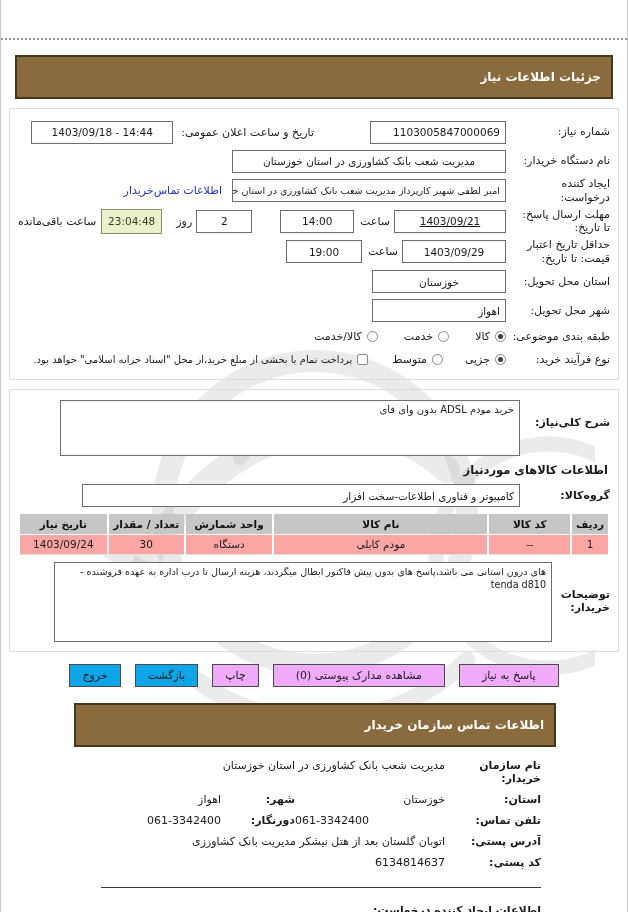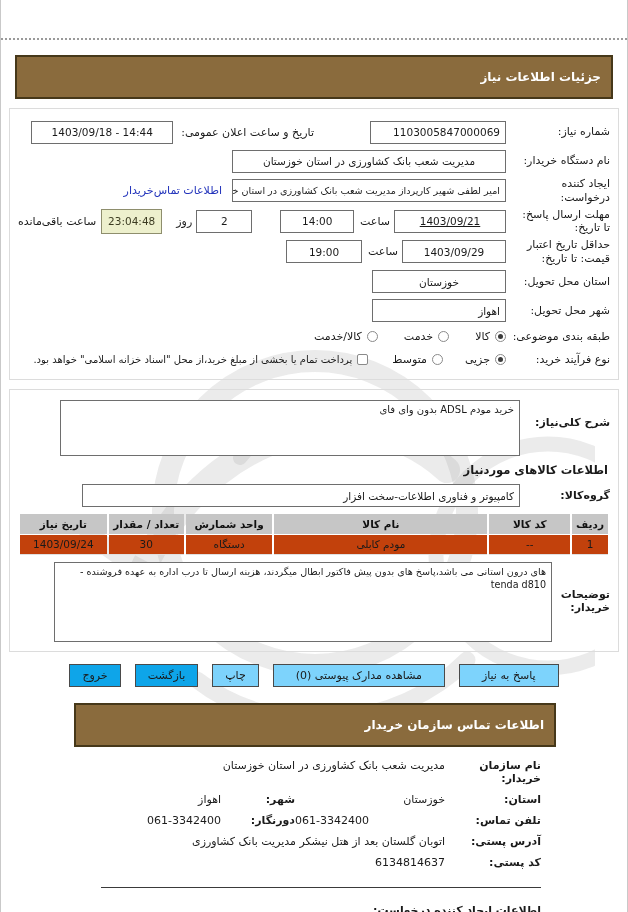--- a/index.html
+++ b/index.html
@@ -82,31 +82,31 @@
     line-height: 1.45;
   }
   .bold { font-weight: bold; }
 
   table.goods { width: 100%; border-collapse: separate; border-spacing: 2px 1px; margin-top: 4px; }
   table.goods th {
     background: #c6c6c6; font-size: 10.5px; font-weight: bold; color:#111;
     height: 20px; padding: 0 4px; white-space: nowrap;
   }
   table.goods td {
-    background: #c2410c; font-size: 10.5px; text-align: center;
+    background: #fca5a5; font-size: 10.5px; text-align: center;
     height: 20px; padding: 0 4px; border-bottom: 1px solid #e0e0e0;
   }
 
   .btnrow { display: flex; justify-content: center; gap: 14px; margin: 12px 0 6px 0; }
   .btn {
     height: 23px; display: flex; align-items: center; justify-content: center;
     border: 1px solid #4a4a4a; font-size: 11px; padding: 0 12px;
     cursor: pointer; white-space: nowrap; color:#1a1a1a;
   }
-  .btn.green { background: #7dd3fc; }
+  .btn.green { background: #f0abfc; }
   .btn.pink  { background: #0ea5e9; }
   .btn.wide  { padding: 0 22px; }
 
   .csec { width: 456px; margin: 0 86px 0 auto; }
   .crow { display: flex; align-items: flex-start; margin: 8px 0; }
   .clabel { font-weight: bold; flex: 0 0 96px; font-size: 11px; }
   .clabel2 { font-weight: bold; flex: 0 0 74px; font-size: 11px; }
   .cval { font-size: 11px; }
   .cval1 { flex: 0 0 150px; }
   .sep { border-top: 1.5px solid #3a3a3a; margin: 18px 0 16px 0; width: 440px; }

